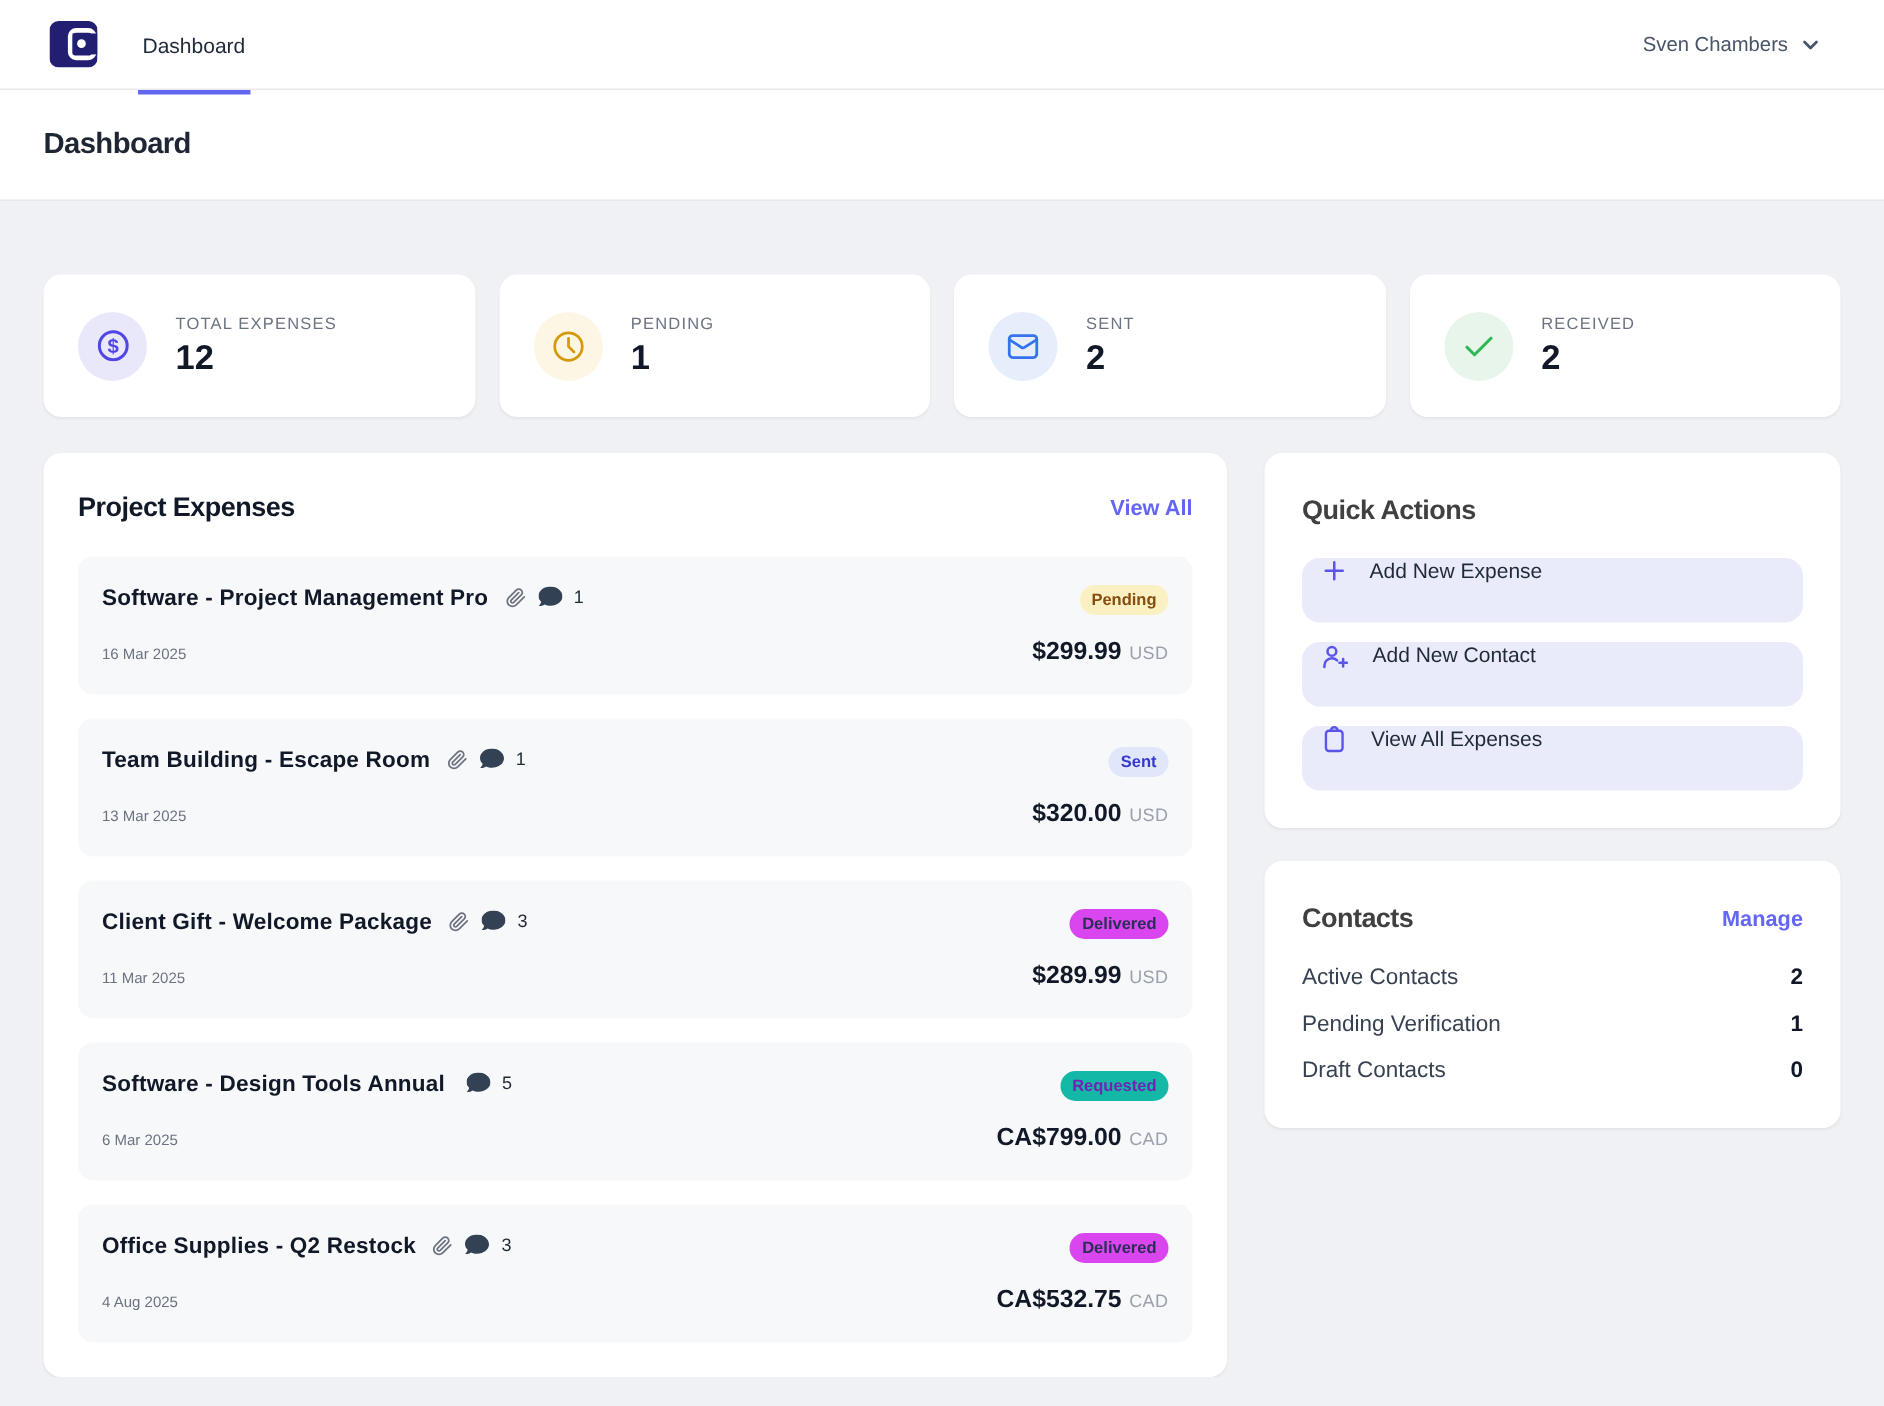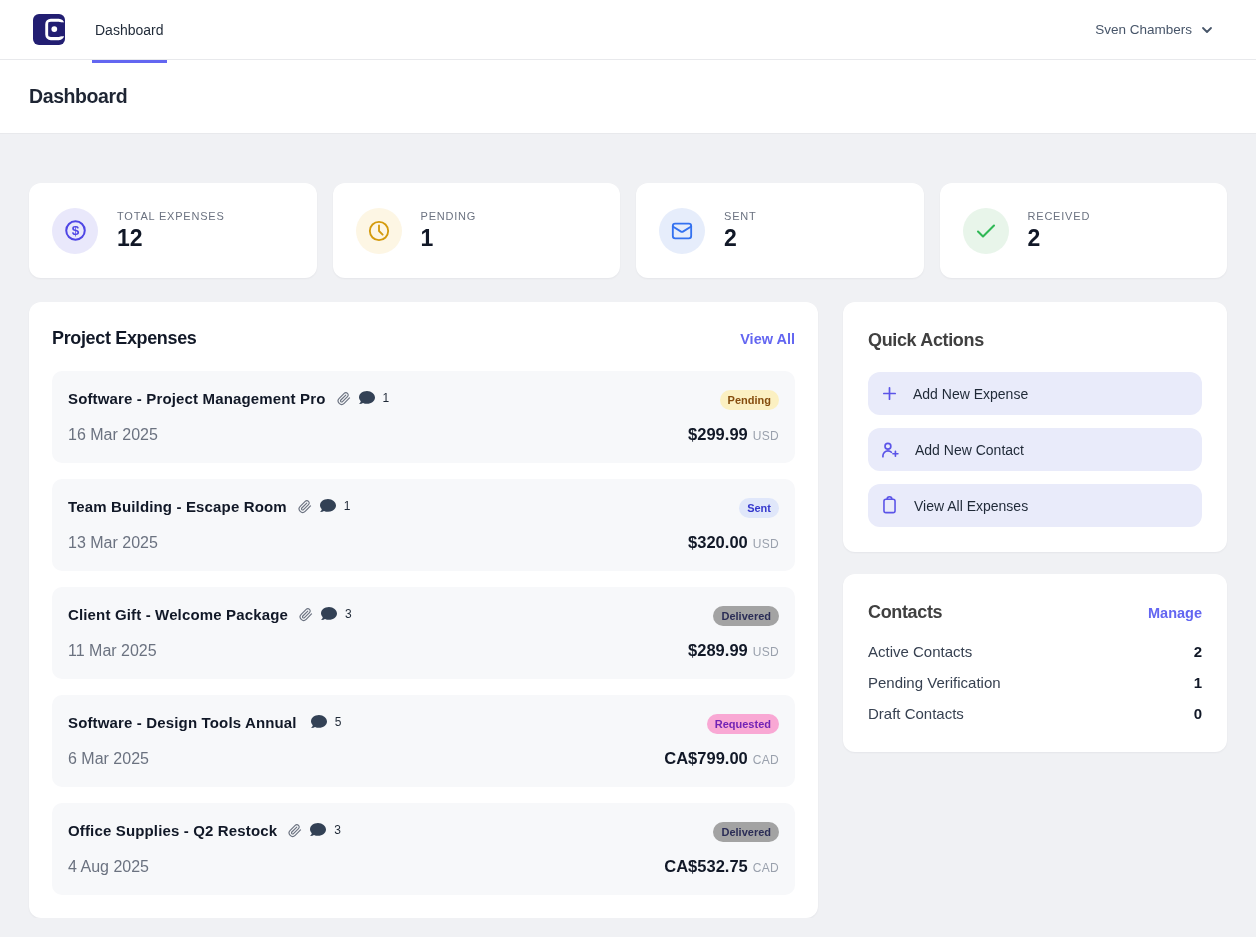--- a/index.html
+++ b/index.html
@@ -27,29 +27,29 @@
 .link { color:#6366f1; font-size:14.5px; font-weight:700; }
 .item { background:#f7f8fa; border-radius:10px; padding:17px 16px 19px; margin-bottom:16px; }
 .item:last-child { margin-bottom:0; }
 .itop { display:flex; align-items:center; }
 .ititle { font-size:15px; font-weight:600; color:#111827; letter-spacing:0.15px;text-align:center; }
 .imeta { display:flex; align-items:center; gap:8px; margin-left:11px; color:#374151; }
 .icount { font-size:12px; font-weight:500; color:#1f2937; }
 .badge { margin-left:auto; font-size:11px; font-weight:700; border-radius:999px; padding:4px 8px; position:relative; top:1.5px; }
 .b-pending { background:#fbf0c2; color:#854d0e; }
 .b-sent { background:#e0e7fa; color:#3538cd; }
-.b-delivered { background:#a3a3a3; color:#2b2d56; }
-.b-requested { background:#f9a8d4; color:#7223b5; }
+.b-delivered { background:#d946ef; color:#2b2d56; }
+.b-requested { background:#14b8a6; color:#7223b5; }
 .ibottom { display:flex; align-items:baseline; margin-top:17px; }
-.idate { font-size:16px; color:#6b7280; }
+.idate { font-size:10px; color:#6b7280; }
 .iamt { margin-left:auto; font-size:16.5px; font-weight:700; color:#111827; }
 .icur { font-size:12px; color:#9aa1ad; font-weight:500; margin-left:5px; letter-spacing:0.3px;text-align:right; }
 .qa { padding:28px 25px 25px; }
 .qa h2, .ct h2 { font-size:18px; font-weight:700; color:#404040; letter-spacing:-0.35px; }
-.qbtn { background:#e9ebfa; border-radius:12px; height:43px; display:flex; align-items:center; padding:0 12px; margin-top:13px; font-size:14px; font-weight:500; color:#1f2937; }
+.qbtn { background:#e9ebfa; border-radius:12px; height:43px; display:flex; align-items:flex-start; padding:0 12px; margin-top:13px; font-size:14px; font-weight:500; color:#1f2937; }
 .qbtn:first-of-type { margin-top:21px; }
 .qbtn svg { margin-right:15px; }
 .ct { padding:28px 25px 30px; margin-top:22px; }
 .cthead { display:flex; align-items:center; justify-content:space-between; }
 .crow { display:flex; align-items:center; justify-content:space-between; margin-top:14px; font-size:15px; color:#374151; }
 .crow b { font-size:15px; color:#111827; font-weight:700; }
 </style>
 </head>
 <body>
 <div class="nav">

